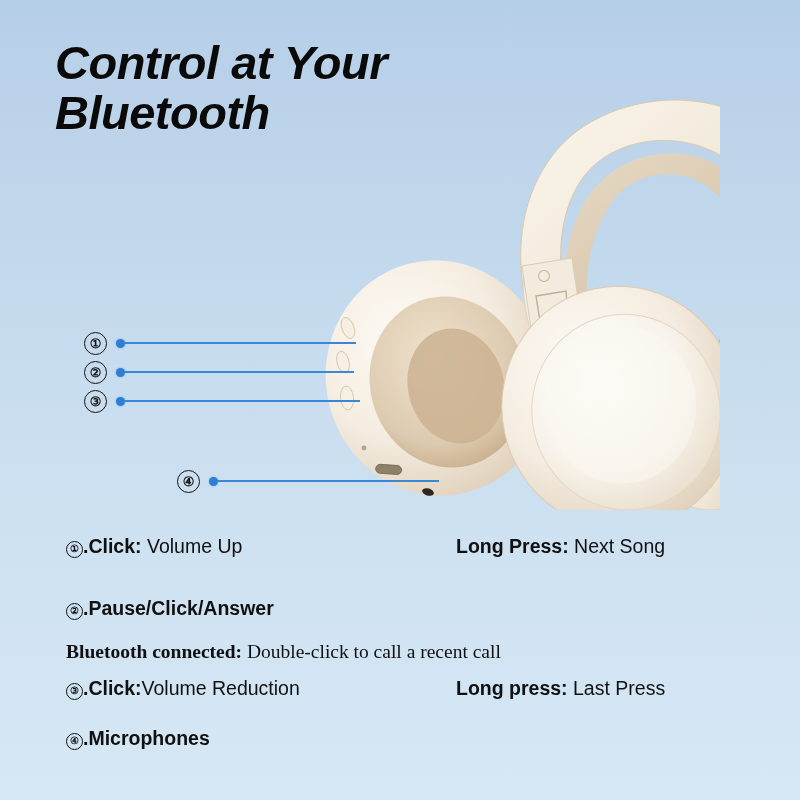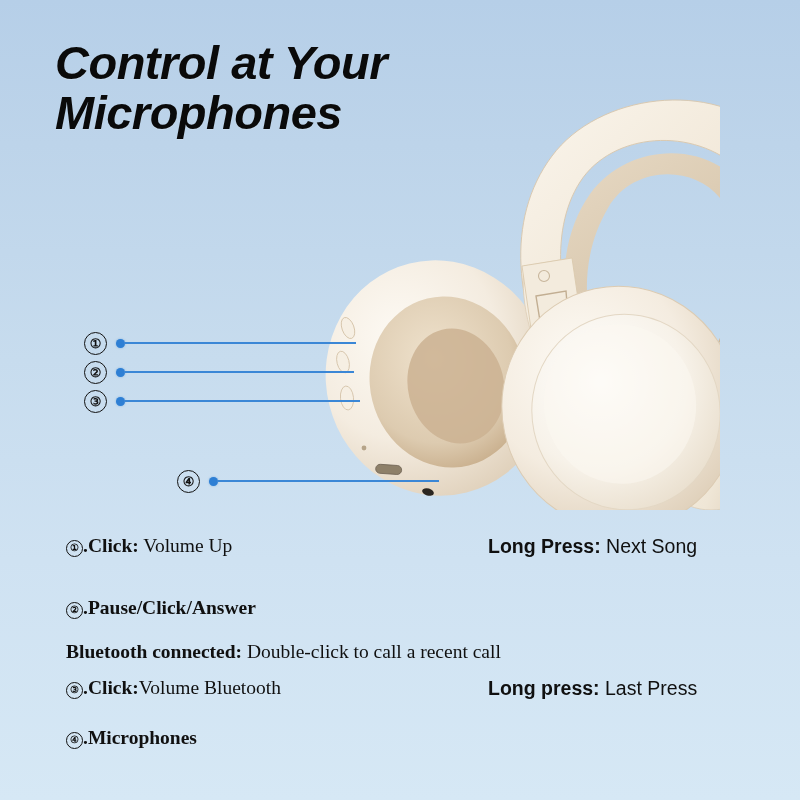--- a/index.html
+++ b/index.html
@@ -102,25 +102,24 @@
     color: #101010;
   }
   .frow {
     position: relative;
     width: 800px;
   }
   .fcol-left {
     position: absolute;
     left: 66px;
     white-space: nowrap;
-    font-family: Liberation Serif, serif;
   }
   .fcol-right {
     position: absolute;
-    left: 488px;
+    left: 456px;
     white-space: nowrap;
   }
   .ftxt {
     font-size: 19.5px;
     line-height: 1.25;
     color: #101010;
   }
   .ftxt b { font-weight: bold; }
   .circ {
     display: inline-block;
@@ -149,21 +148,21 @@
     font-family: Liberation Serif, serif;
   }
 </style>
 </head>
 <body>
 
 <div id="poster">
 
   <div id="headline">
     <span class="l">Control at Your</span>
-    <span class="l">Microphones</span>
+    <span class="l">Bluetooth</span>
   </div>
 
   <div id="product">
     <svg viewBox="0 0 400 450" xmlns="http://www.w3.org/2000/svg">
       <defs>
         <linearGradient id="bandG" x1="0" y1="0" x2="1" y2="1">
           <stop offset="0%" stop-color="#faf5ec"></stop>
           <stop offset="45%" stop-color="#f2e9da"></stop>
           <stop offset="100%" stop-color="#e3d5c0"></stop>
         </linearGradient>
@@ -288,21 +287,21 @@
       <div class="fcol-left ftxt"><span class="circ">①</span><b>.Click:</b><span> Volume Up</span></div>
       <div class="fcol-right ftxt"><b>Long Press:</b><span> Next Song</span></div>
     </div>
 
     <div class="frow" id="row2">
       <div class="fcol-left ftxt"><span class="circ">②</span><b>.Pause/Click/Answer</b></div>
       <div class="sub2 ftxt"><b>Bluetooth connected:</b><span> Double-click to call a recent call</span></div>
     </div>
 
     <div class="frow" id="row3">
-      <div class="fcol-left ftxt"><span class="circ">③</span><b>.Click:</b><span>Volume Bluetooth</span></div>
+      <div class="fcol-left ftxt"><span class="circ">③</span><b>.Click:</b><span>Volume Reduction</span></div>
       <div class="fcol-right ftxt"><b>Long press:</b><span> Last Press</span></div>
     </div>
 
     <div class="frow" id="row4">
       <div class="fcol-left ftxt"><span class="circ">④</span><b>.Microphones</b></div>
     </div>
 
   </div>
 </div>
 

